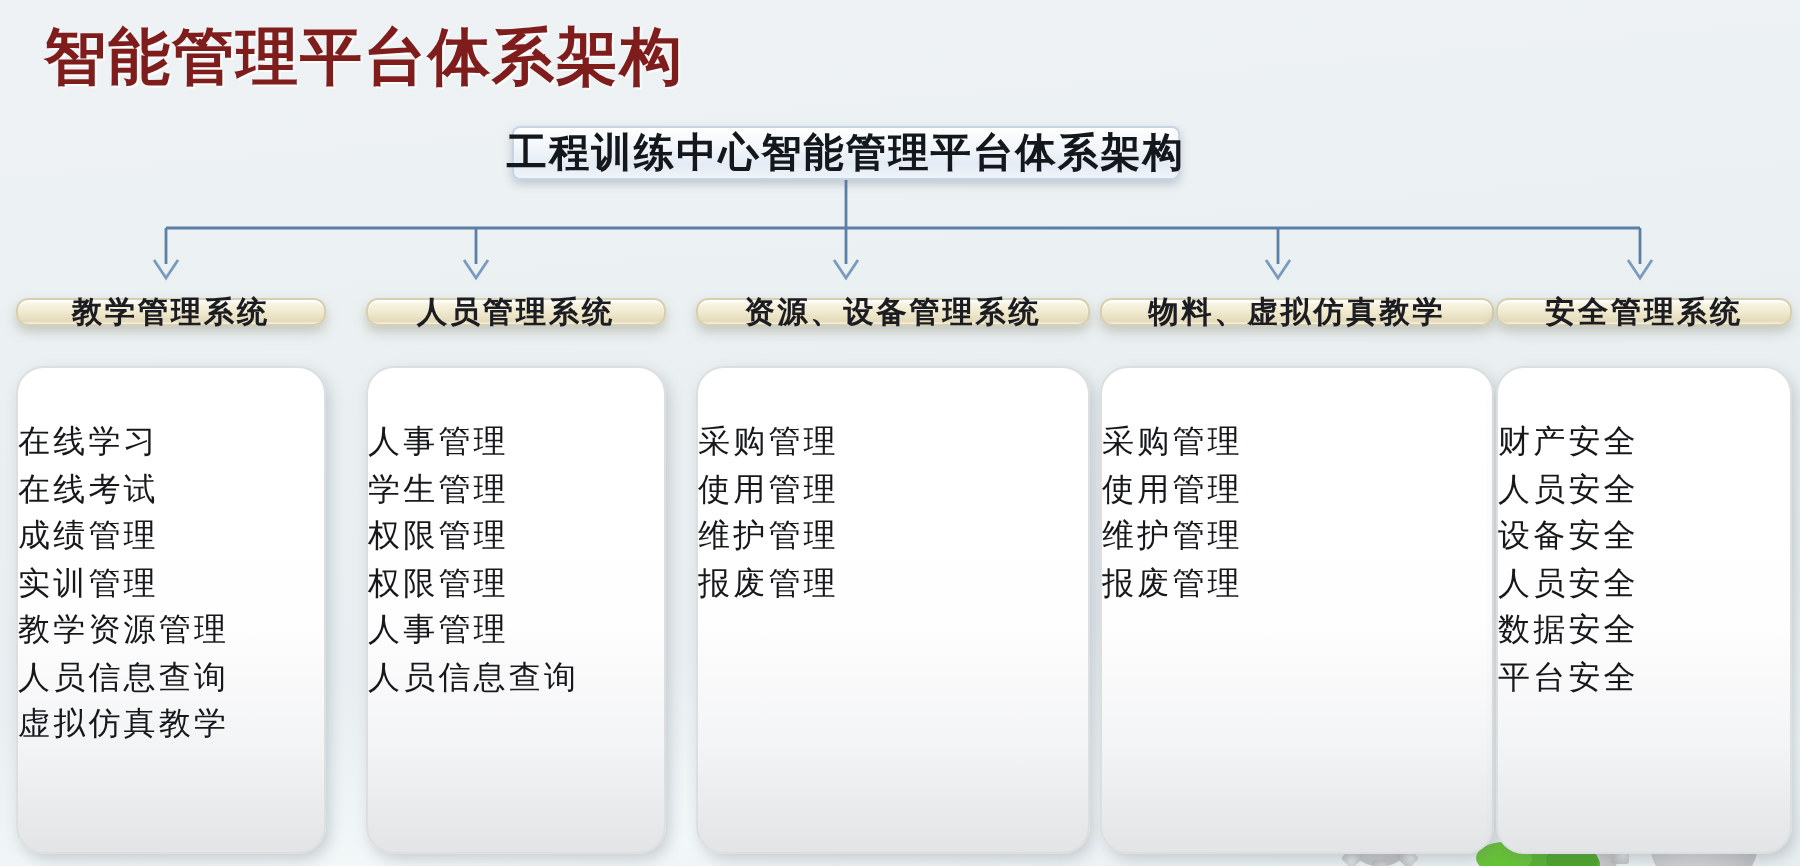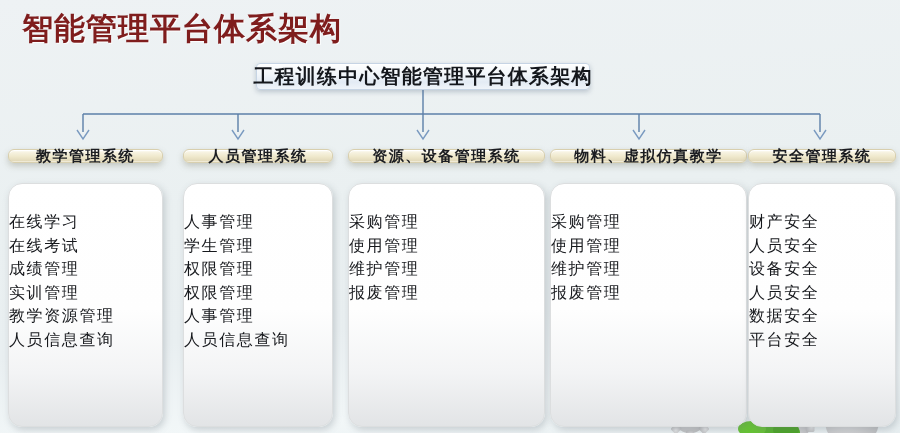--- a/index.html
+++ b/index.html
@@ -169,20 +169,21 @@
   <div class="col-head">
     <span class="label">教学管理系统</span>
   </div>
   <div class="col-body">
     <div class="item">在线学习</div>
     <div class="item">在线考试</div>
     <div class="item">成绩管理</div>
     <div class="item">实训管理</div>
     <div class="item">教学资源管理</div>
     <div class="item">人员信息查询</div>
+    <div class="item">虚拟仿真教学</div>
   </div>
 </div>
 
 <div class="column" style="left:183px; top:137px; width:150px;">
   <div class="col-head">
     <span class="label">人员管理系统</span>
   </div>
   <div class="col-body">
     <div class="item">人事管理</div>
     <div class="item">学生管理</div>

